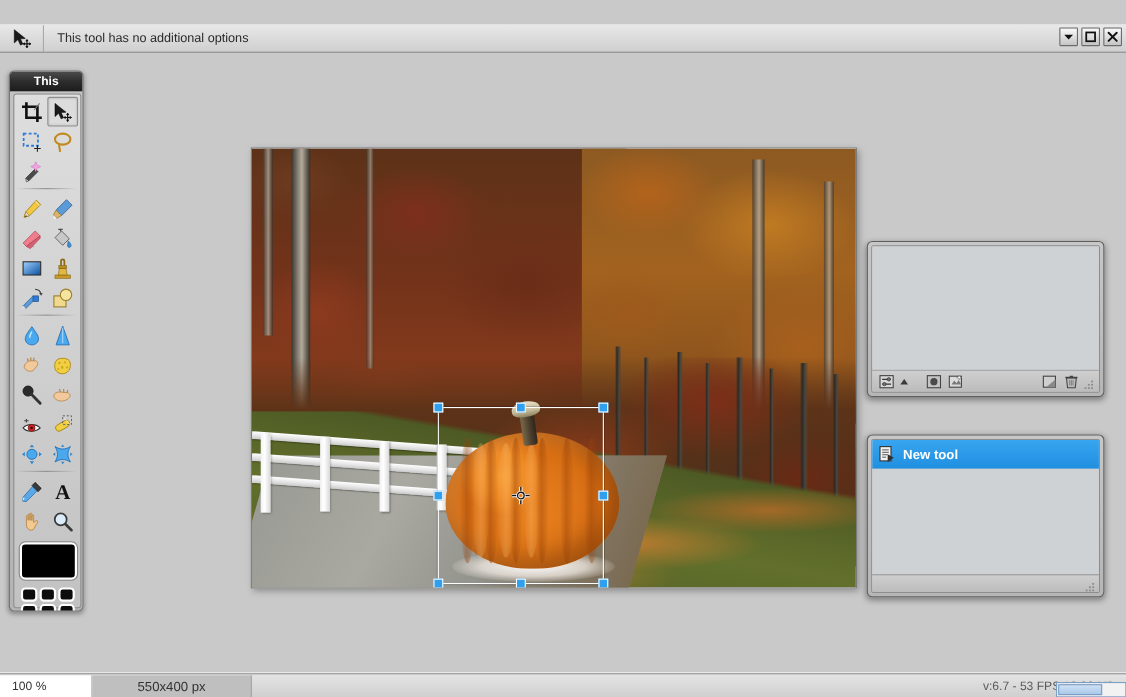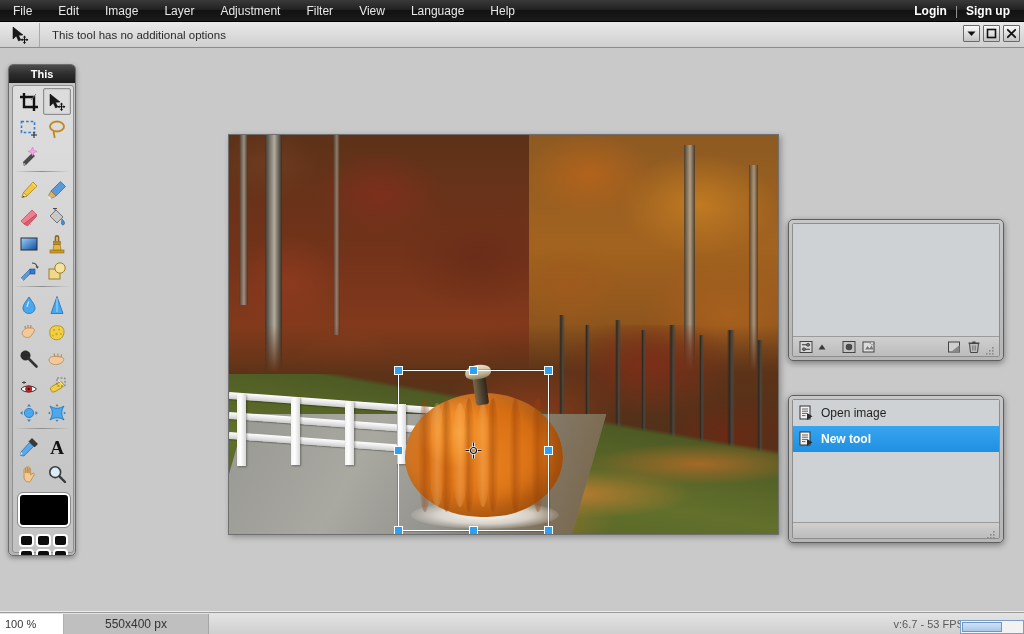--- a/index.html
+++ b/index.html
@@ -241,58 +241,42 @@
   #history-foot { height:16px; background:linear-gradient(to bottom,#cfcfcf,#bcbcbc);
       border-top:1px solid #9a9a9a; display:flex; align-items:center; justify-content:flex-end; padding-right:3px;}
 
   
   #statusbar {
     position:absolute; left:0; bottom:0; width:1024px; height:22px;
     background:linear-gradient(to bottom,#e4e4e4,#cfcfcf);
     border-top:1px solid #9b9b9b; display:flex; align-items:center;
   }
   #zoom-field {
-    width:64px; height:20px; background:#fff; border-right:1px solid #b0b0b0;
-    font-size:11px; color:#333; display:flex; align-items:center; padding-left:5px;
+    width:84px; height:20px; background:#fff; border-right:1px solid #b0b0b0;
+    font-size:11px; color:#333; display:flex; align-items:center; padding-left:11px;
   }
   #size-field {
     width:145px; height:20px; background:#bfbfbf; border-right:1px solid #a5a5a5;
     font-size:12px; color:#333; display:flex; align-items:center; justify-content:center;
   }
   #version-text { margin-left:auto; font-size:11px; color:#5a5a5a; padding-right:10px; }
   #h-scroll {
     position:absolute; right:0; bottom:0; width:64px; height:14px;
     background:#f2f2f2; border:1px solid #7d9fc4;
   }
   #h-scroll .thumb { position:absolute; left:1px; top:1px; width:40px; height:10px;
     background:linear-gradient(to bottom,#cfe2f5,#a8c8e8); border:1px solid #6f97c2; }
 
   .white-divider { position:absolute; left:0; bottom:22px; width:1024px; height:1px; background:#ebebeb; }
 </style>
 </head>
 <body>
 
 <div id="app">
 
-  <div id="menubar">
-    <div class="menu-item">File</div>
-    <div class="menu-item">Edit</div>
-    <div class="menu-item">Image</div>
-    <div class="menu-item">Layer</div>
-    <div class="menu-item">Adjustment</div>
-    <div class="menu-item">Filter</div>
-    <div class="menu-item">View</div>
-    <div class="menu-item">Language</div>
-    <div class="menu-item">Help</div>
-    <div class="spacer"></div>
-    <div class="auth-link">Login</div>
-    <div class="auth-sep">|</div>
-    <div class="auth-link">Sign up</div>
-    <div style="width:8px"></div>
-  </div>
 
   <div id="optionsbar">
     <div id="activetool-box">
       <svg width="20" height="20" viewBox="0 0 20 20">
         <path d="M3 2 L3 14 L6.3 11 L8.6 16 L10.8 15 L8.5 10.3 L13 10 Z" fill="#1a1a1a" stroke="#000" stroke-width=".5"></path>
         <g stroke="#111" stroke-width="1.1" fill="none">
           <path d="M14.5 11 L14.5 18.5 M11 14.8 L18 14.8"></path>
         </g>
         <path d="M14.5 10.6 l1.5 2 h-3 z M14.5 18.9 l1.5 -2 h-3 z M10.6 14.8 l2 1.5 v-3 z M18.4 14.8 l-2 1.5 v-3 z" fill="#111"></path>
       </svg>
@@ -689,28 +673,20 @@
             </g>
           </svg>
         </div>
       </div>
     </div>
   </div>
 
   <div class="float-panel" id="history-panel">
     <div class="fp-body">
       <div id="history-list">
-        <div class="hist-row">
-          <svg width="15" height="16" viewBox="0 0 15 16">
-            <rect x="1" y="1" width="10" height="13" fill="#f2f2f2" stroke="#333" stroke-width="1"></rect>
-            <path d="M3 4 L9 4 M3 6.2 L9 6.2 M3 8.4 L8 8.4 M3 10.6 L6.5 10.6" stroke="#555" stroke-width=".9"></path>
-            <path d="M8 8 L8 15 L13.5 11.2 Z" fill="#2e2e2e"></path>
-          </svg>
-          <div class="hist-label">Open image</div>
-        </div>
         <div class="hist-row selected">
           <svg width="15" height="16" viewBox="0 0 15 16">
             <rect x="1" y="1" width="10" height="13" fill="#f2f2f2" stroke="#333" stroke-width="1"></rect>
             <path d="M3 4 L9 4 M3 6.2 L9 6.2 M3 8.4 L8 8.4 M3 10.6 L6.5 10.6" stroke="#555" stroke-width=".9"></path>
             <path d="M8 8 L8 15 L13.5 11.2 Z" fill="#2e2e2e"></path>
           </svg>
           <div class="hist-label">New tool</div>
         </div>
       </div>
       <div id="history-foot">

